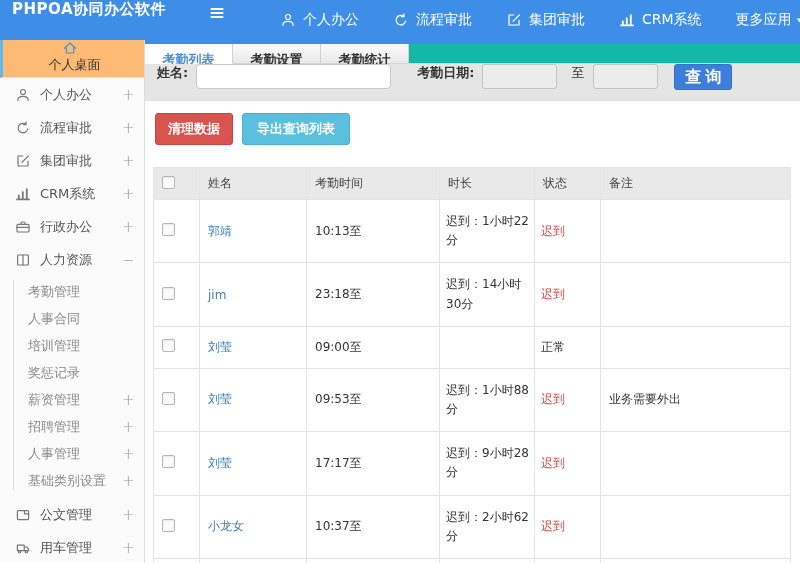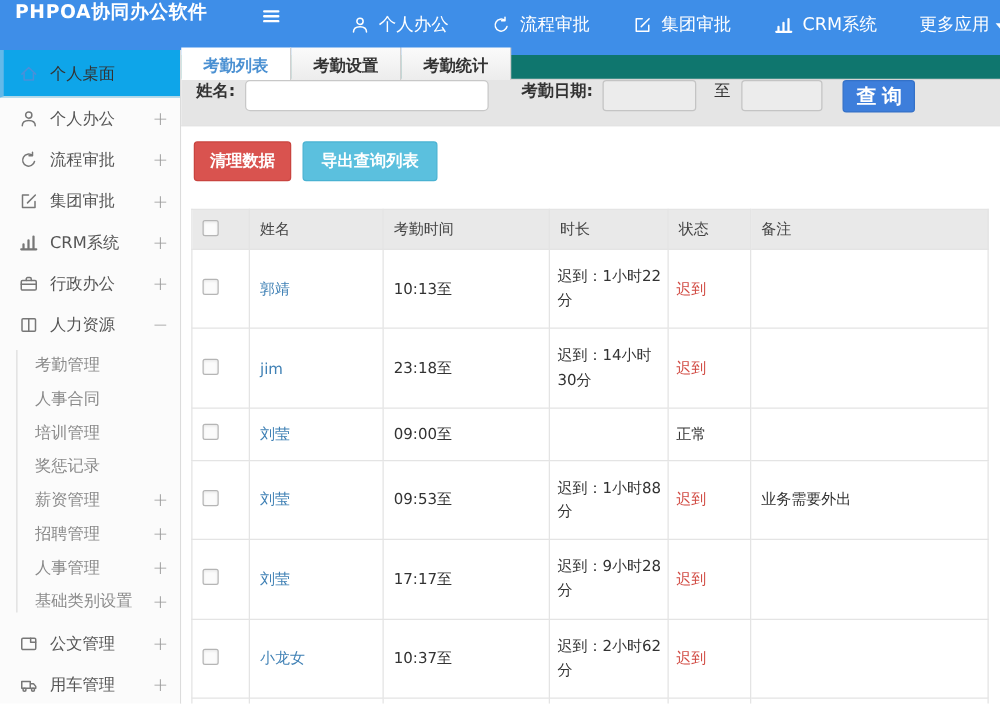--- a/index.html
+++ b/index.html
@@ -15,34 +15,34 @@
   .nav-item .nav-icon { display:flex; margin-right:7px; }
   .nav-item svg, .menu-toggle svg { display:block; }
 
   
   .content { display:flex; height:523px; }
 
   
   .sidebar { width:145px; background:#fbfbfb; border-right:1px solid #dcdcdc; overflow:hidden; font-size:13px; }
   .side-item { height:33px; display:flex; align-items:center; padding-left:12px; padding-right:10px;
     color:#555; cursor:pointer; border-left:3px solid transparent; }
-  .side-item.active { background:#0ea5e9; border-left:3px solid #63b9e9; border-bottom:1px solid #e8e8e8; height:38px; color:#333; }
+  .side-item.active { background:#fdba74; border-left:3px solid #63b9e9; border-bottom:1px solid #e8e8e8; height:38px; color:#333;flex-direction:column; }
   .side-item .side-icon { display:flex; margin-right:9px; color:#777; }
   .side-item.active .side-icon { color:#4a90d9; }
   .side-label { flex:1; white-space:nowrap; overflow:hidden; }
   .expander { color:#999; font-size:15px; font-weight:300; width:12px; text-align:center; }
   .submenu { position:relative; padding:2px 0 4px 0; }
   .submenu:before { content:""; position:absolute; left:13px; top:4px; bottom:8px; width:1px; background:#ddd; }
   .sub-item { height:27px; display:flex; align-items:center; padding-left:28px; padding-right:10px; color:#8a8a8a; cursor:pointer; }
   .sub-item .side-label { flex:1; }
 
   
   .main { flex:1; display:flex; flex-direction:column; border-top:4px solid #3e8ee8; background:#fff; min-width:0; }
 
-  .tabbar { display:flex; background:#0f766e; border-bottom:1px solid #d5d5d5; height:20px; flex:none;align-items:center; }
+  .tabbar { display:flex; background:#14b8a6; border-bottom:1px solid #d5d5d5; height:20px; flex:none; }
   .tab { width:88px; text-align:center; line-height:32px; font-size:13px; font-weight:bold; color:#333; cursor:pointer;
     background:linear-gradient(#fbfbfb,#e9e9e9); border-right:1px solid #d0d0d0; }
   .tab.active { background:#fff; color:#4a90d2; border-bottom:1px solid #fff; margin-bottom:-1px; }
 
   .filterbar { height:37px; flex:none; background:#e5e5e5; border-bottom:1px solid #e3e3e3;
     display:flex; align-items:flex-start; padding:0 12px; font-size:13px; color:#333; }
   .filterbar label { font-weight:bold; }
   .inp-name { width:195px; height:25px; margin-left:8px; border:1px solid #c8c8c8; border-radius:4px; padding:0 6px; font-size:12px; background:#fff; outline:none; }
   .lbl-date { margin-left:26px; }
   .inp-date { width:75px; height:25px; margin-left:8px; border:1px solid #c4c4c4; border-radius:3px; background:#ececec; padding:0 5px; font-size:12px; outline:none; }

